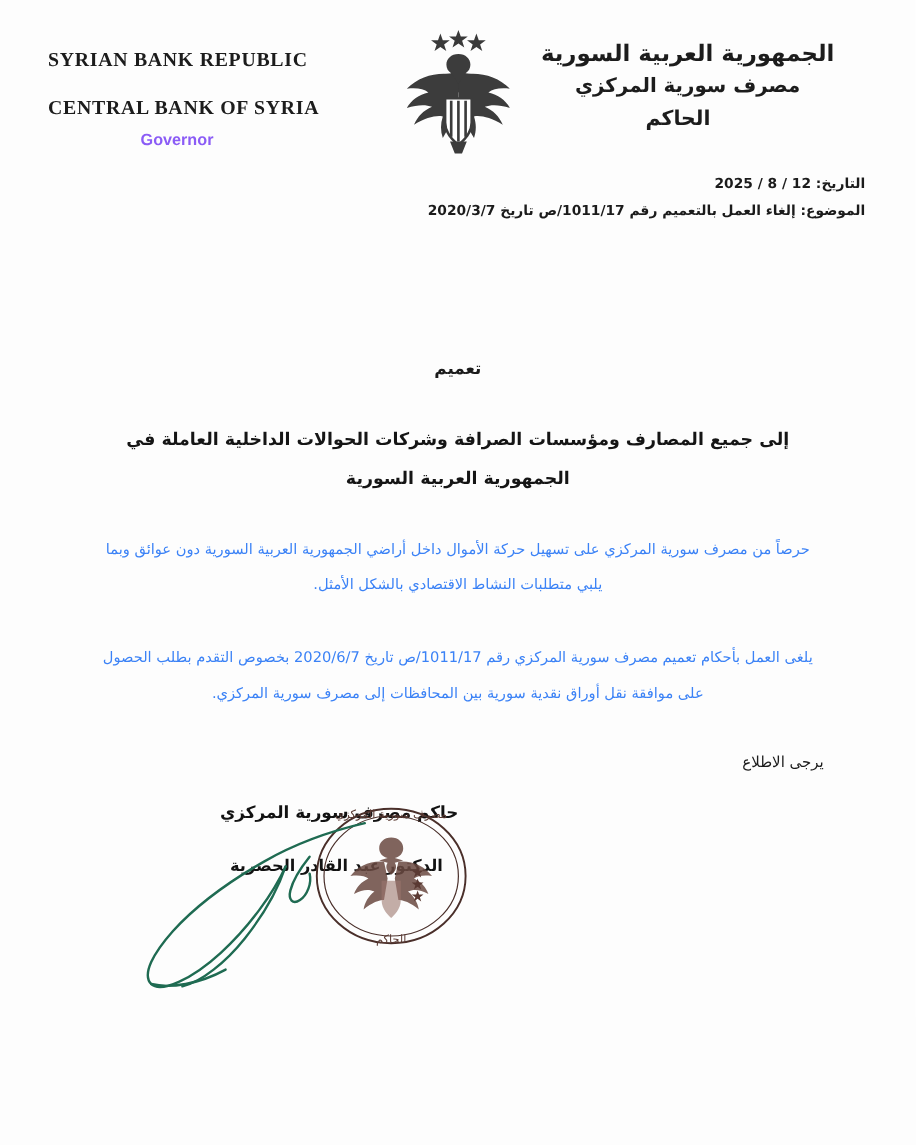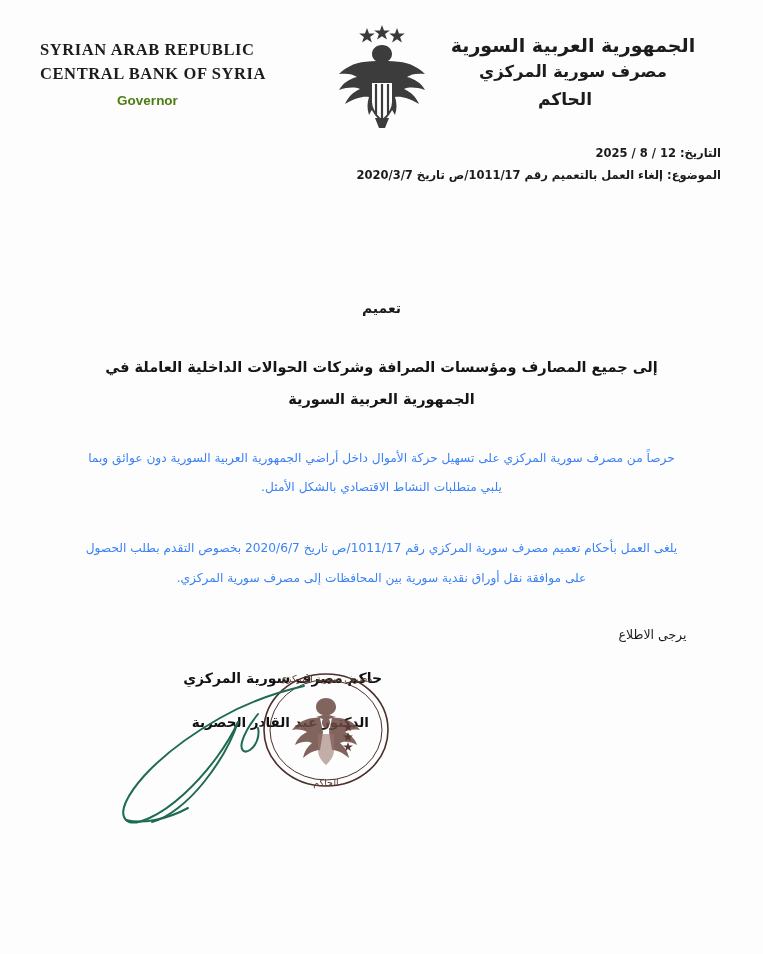--- a/index.html
+++ b/index.html
@@ -46,28 +46,28 @@
     letter-spacing: 0.6px;
     color: #1c1c1c;
     white-space: nowrap;
   }
   .hl-line2 {
     font-family: "Liberation Serif", serif;
     font-size: 16.5px;
     font-weight: bold;
     letter-spacing: 0.6px;
     color: #1c1c1c;
-    margin-top: 4px;
+    margin-top: 20px;
     white-space: nowrap;
   }
   .hl-line3 {
     font-family: "Liberation Sans", sans-serif;
     font-size: 13.5px;
     font-weight: bold;
-    color: #4d7c0f;
+    color: #8b5cf6;
     margin-top: 9px;
     text-align: center;
     width: 215px;
   }
 
   .header-center {
     position: absolute;
     left: 327px;
     top: 0px;
     width: 110px;
@@ -221,21 +221,21 @@
   }
 </style>
 </head>
 <body>
 
 <div class="page">
 
   <div class="header">
 
     <div class="header-left">
-      <div class="hl-line1">SYRIAN ARAB REPUBLIC</div>
+      <div class="hl-line1">SYRIAN BANK REPUBLIC</div>
       <div class="hl-line2">CENTRAL BANK OF SYRIA</div>
       <div class="hl-line3">Governor</div>
     </div>
 
     <div class="header-center">
       <svg viewBox="0 0 110 108" width="110" height="108" aria-hidden="true">
 
         <g fill="#3a3a3a">
           <polygon points="40,6 42,11.5 47.8,11.5 43.1,15 44.9,20.6 40,17.2 35.1,20.6 36.9,15 32.2,11.5 38,11.5"></polygon>
           <polygon points="55,3 57,8.5 62.8,8.5 58.1,12 59.9,17.6 55,14.2 50.1,17.6 51.9,12 47.2,8.5 53,8.5"></polygon>

